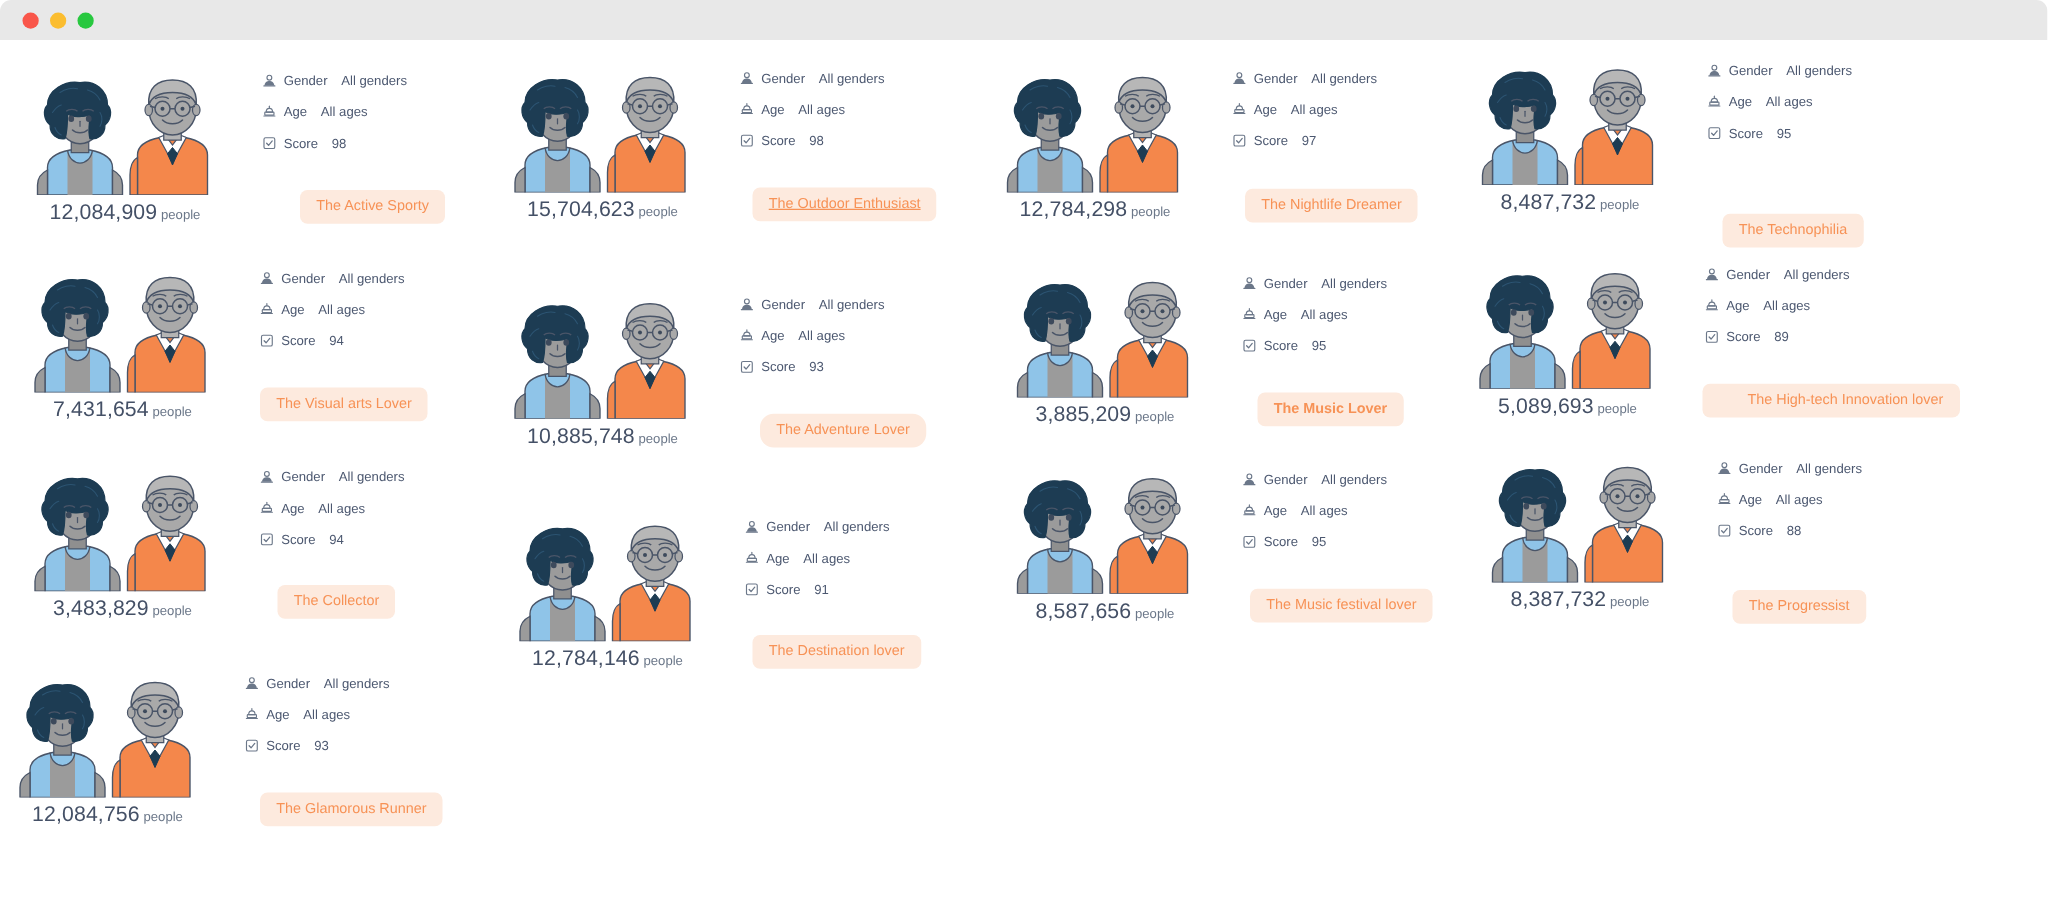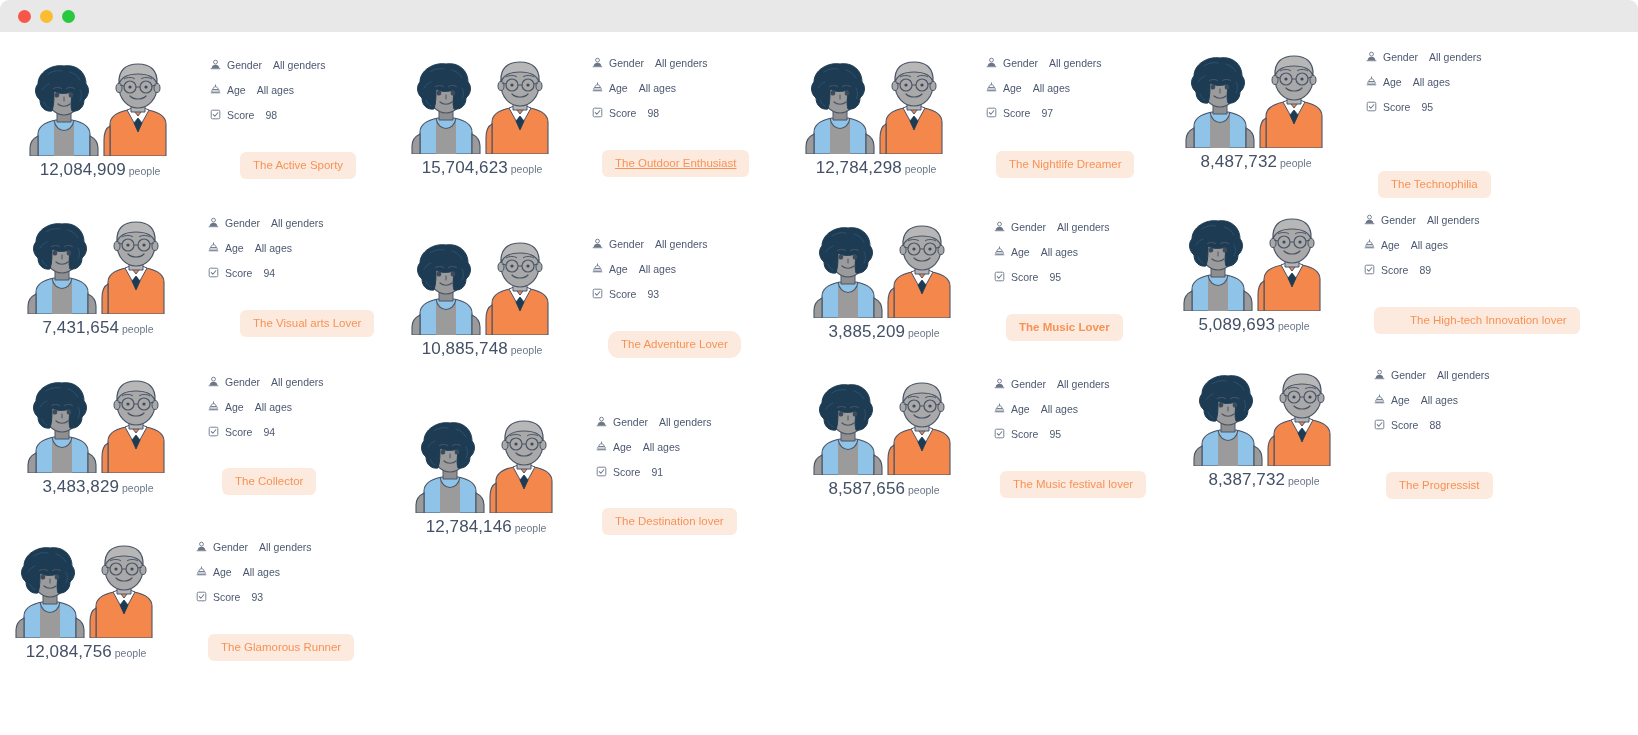--- a/index.html
+++ b/index.html
@@ -711,21 +711,21 @@
     <span class="attr-ico">
               <svg width="11" height="11" viewBox="0 0 12 12">
                 <rect x="1.3" y="1.3" width="9.4" height="9.4" rx="1.4" fill="none" stroke="#6b7789" stroke-width="1"></rect>
                 <path d="M3.6 6.1 L5.3 7.9 L8.5 4.1" fill="none" stroke="#6b7789" stroke-width="1.1" stroke-linecap="round" stroke-linejoin="round"></path>
               </svg>
             </span>
     <span class="attr-label">Score</span>
     <span class="attr-value">94</span>
   </div>
     </div>
-    <div class="badge" style="left:228px; top:92px;">The Visual arts Lover</div>
+    <div class="badge" style="left:196px; top:92px;">The Visual arts Lover</div>
   </div>
 
   <div class="persona" style="left:396px; top:207px;">
     <div class="illus">
 <svg viewBox="0 0 172 96" xmlns="http://www.w3.org/2000/svg">
   <g>
 
     <path d="M96 96 L96 64 C96 56 104 52 114 50 L134 50 C144 52 152 56 152 64 L152 96 Z" fill="#f4874b" stroke="#4a5568" stroke-width="1.1" stroke-linejoin="round"></path>
 
     <path d="M96 96 L96 66 C92 68 90 74 90 80 L90 96 Z" fill="#f4874b" stroke="#4a5568" stroke-width="1.1"></path>
@@ -1056,21 +1056,21 @@
     <span class="attr-ico">
               <svg width="11" height="11" viewBox="0 0 12 12">
                 <rect x="1.3" y="1.3" width="9.4" height="9.4" rx="1.4" fill="none" stroke="#6b7789" stroke-width="1"></rect>
                 <path d="M3.6 6.1 L5.3 7.9 L8.5 4.1" fill="none" stroke="#6b7789" stroke-width="1.1" stroke-linecap="round" stroke-linejoin="round"></path>
               </svg>
             </span>
     <span class="attr-label">Score</span>
     <span class="attr-value">89</span>
   </div>
     </div>
-    <div class="badge" style="left:206px; top:92px;padding-left:36px;">The High-tech Innovation lover</div>
+    <div class="badge" style="left:194px; top:92px;padding-left:36px;">The High-tech Innovation lover</div>
   </div>
 
   <div class="persona" style="left:12px; top:345px;">
     <div class="illus">
 <svg viewBox="0 0 172 96" xmlns="http://www.w3.org/2000/svg">
   <g>
 
     <path d="M96 96 L96 64 C96 56 104 52 114 50 L134 50 C144 52 152 56 152 64 L152 96 Z" fill="#f4874b" stroke="#4a5568" stroke-width="1.1" stroke-linejoin="round"></path>
 
     <path d="M96 96 L96 66 C92 68 90 74 90 80 L90 96 Z" fill="#f4874b" stroke="#4a5568" stroke-width="1.1"></path>

